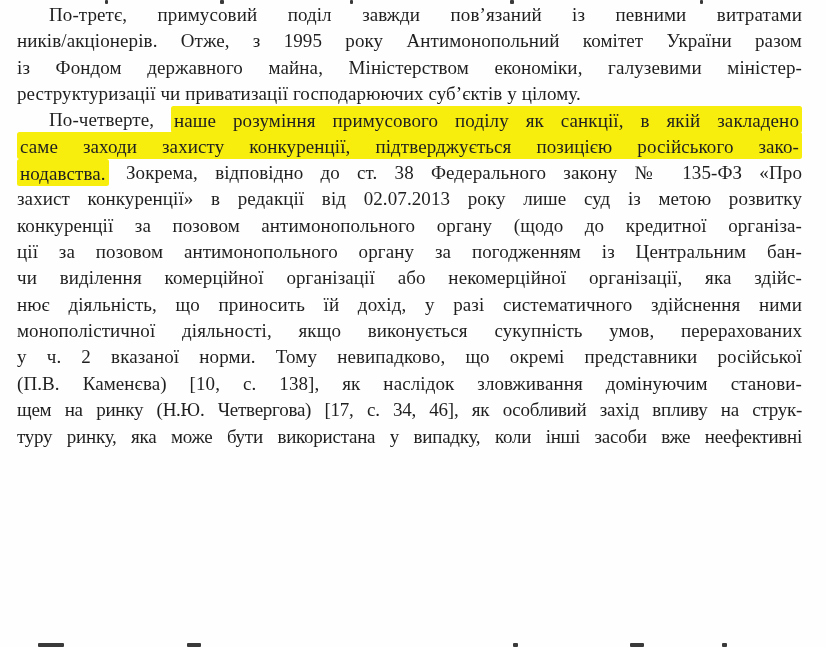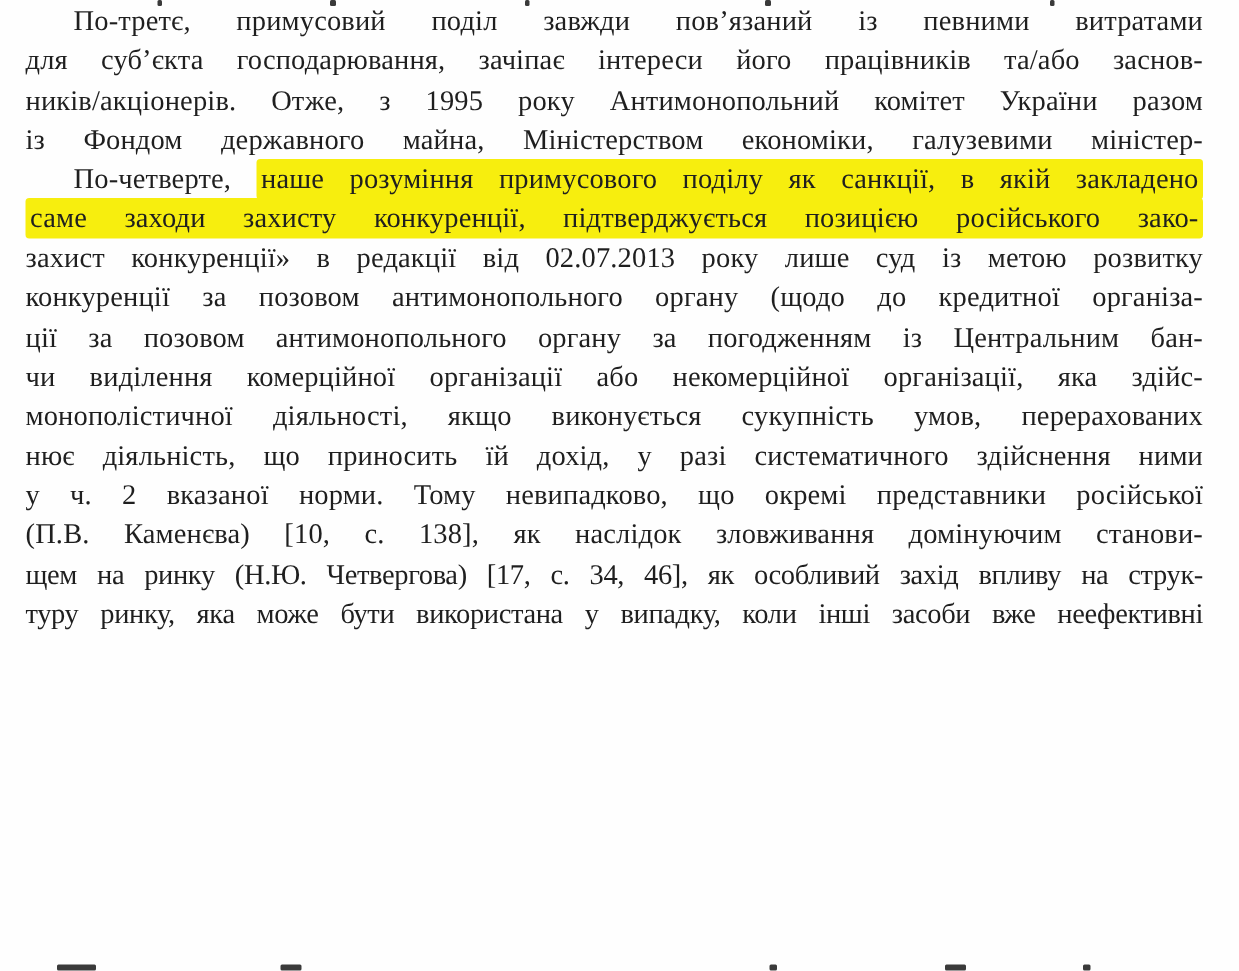--- a/index.html
+++ b/index.html
@@ -61,31 +61,32 @@
   }
   .frag-top { top: 0; height: 4px; }
   .frag-bottom { bottom: 0; height: 4px; }
 </style>
 </head>
 <body>
 
 <div id="page">
   <div id="text-block">
       <div class="line indent"><span>По-третє, примусовий поділ завжди пов’язаний із певними витратами</span></div>
-      <div class="line"><span>для суб’єкта господарювання, зачіпає інтереси його працівників та/або заснов-</span></div>
       <div class="line"><span>ників/акціонерів. Отже, з 1995 року Антимонопольний комітет України разом</span></div>
       <div class="line"><span>із Фондом державного майна, Міністерством економіки, галузевими міністер-</span></div>
+      <div class="line last"><span>реструктуризації чи приватизації господарюючих суб’єктів у цілому.</span></div>
       <div class="line indent"><span>По-четверте, </span><span class="hl">наше розуміння примусового поділу як санкції, в якій закладено</span></div>
       <div class="line"><span class="hl">саме заходи захисту конкуренції, підтверджується позицією російського зако-</span></div>
+      <div class="line"><span class="hl">нодавства.</span><span> Зокрема, відповідно до ст. 38 Федерального закону № 135-ФЗ «Про</span></div>
       <div class="line"><span>захист конкуренції» в редакції від 02.07.2013 року лише суд із метою розвитку</span></div>
       <div class="line"><span>конкуренції за позовом антимонопольного органу (щодо до кредитної організа-</span></div>
       <div class="line"><span>ції за позовом антимонопольного органу за погодженням із Центральним бан-</span></div>
       <div class="line"><span>чи виділення комерційної організації або некомерційної організації, яка здійс-</span></div>
+      <div class="line"><span>нює діяльність, що приносить їй дохід, у разі систематичного здійснення ними</span></div>
       <div class="line"><span>монополістичної діяльності, якщо виконується сукупність умов, перерахованих</span></div>
-      <div class="line"><span>нює діяльність, що приносить їй дохід, у разі систематичного здійснення ними</span></div>
       <div class="line"><span>у ч. 2 вказаної норми. Тому невипадково, що окремі представники російської</span></div>
       <div class="line"><span>(П.В. Каменєва) [10, с. 138], як наслідок зловживання домінуючим станови-</span></div>
       <div class="line tight"><span>щем на ринку (Н.Ю. Четвергова) [17, с. 34, 46], як особливий захід впливу на струк-</span></div>
       <div class="line tight"><span>туру ринку, яка може бути використана у випадку, коли інші засоби вже неефективні</span></div>
     </div>
 <span class="fragment frag-top" style="left: 105px; width: 3px;"></span>
     <span class="fragment frag-top" style="left: 220px; width: 4px;"></span>
     <span class="fragment frag-top" style="left: 350px; width: 3px;"></span>
     <span class="fragment frag-top" style="left: 510px; width: 4px;"></span>
     <span class="fragment frag-top" style="left: 700px; width: 3px;"></span>

